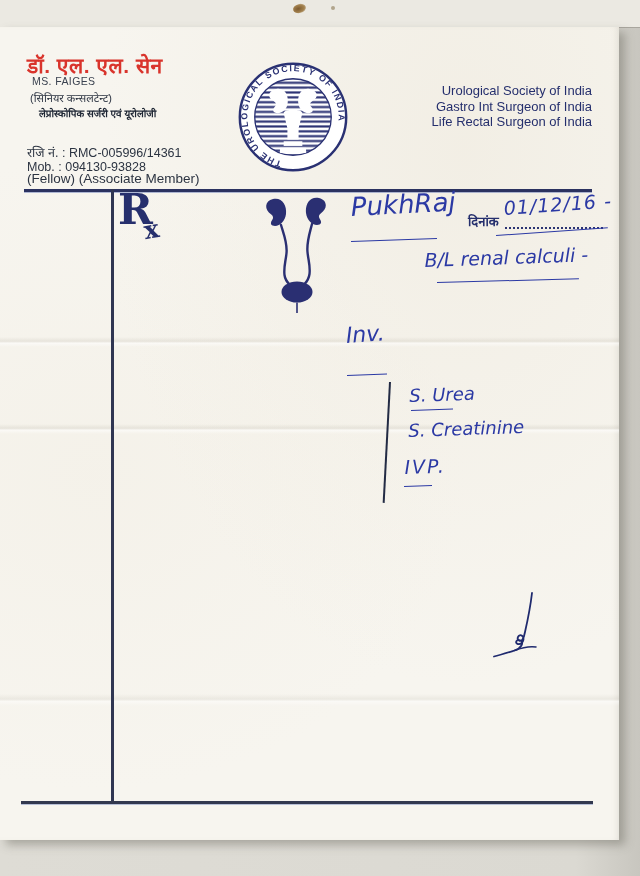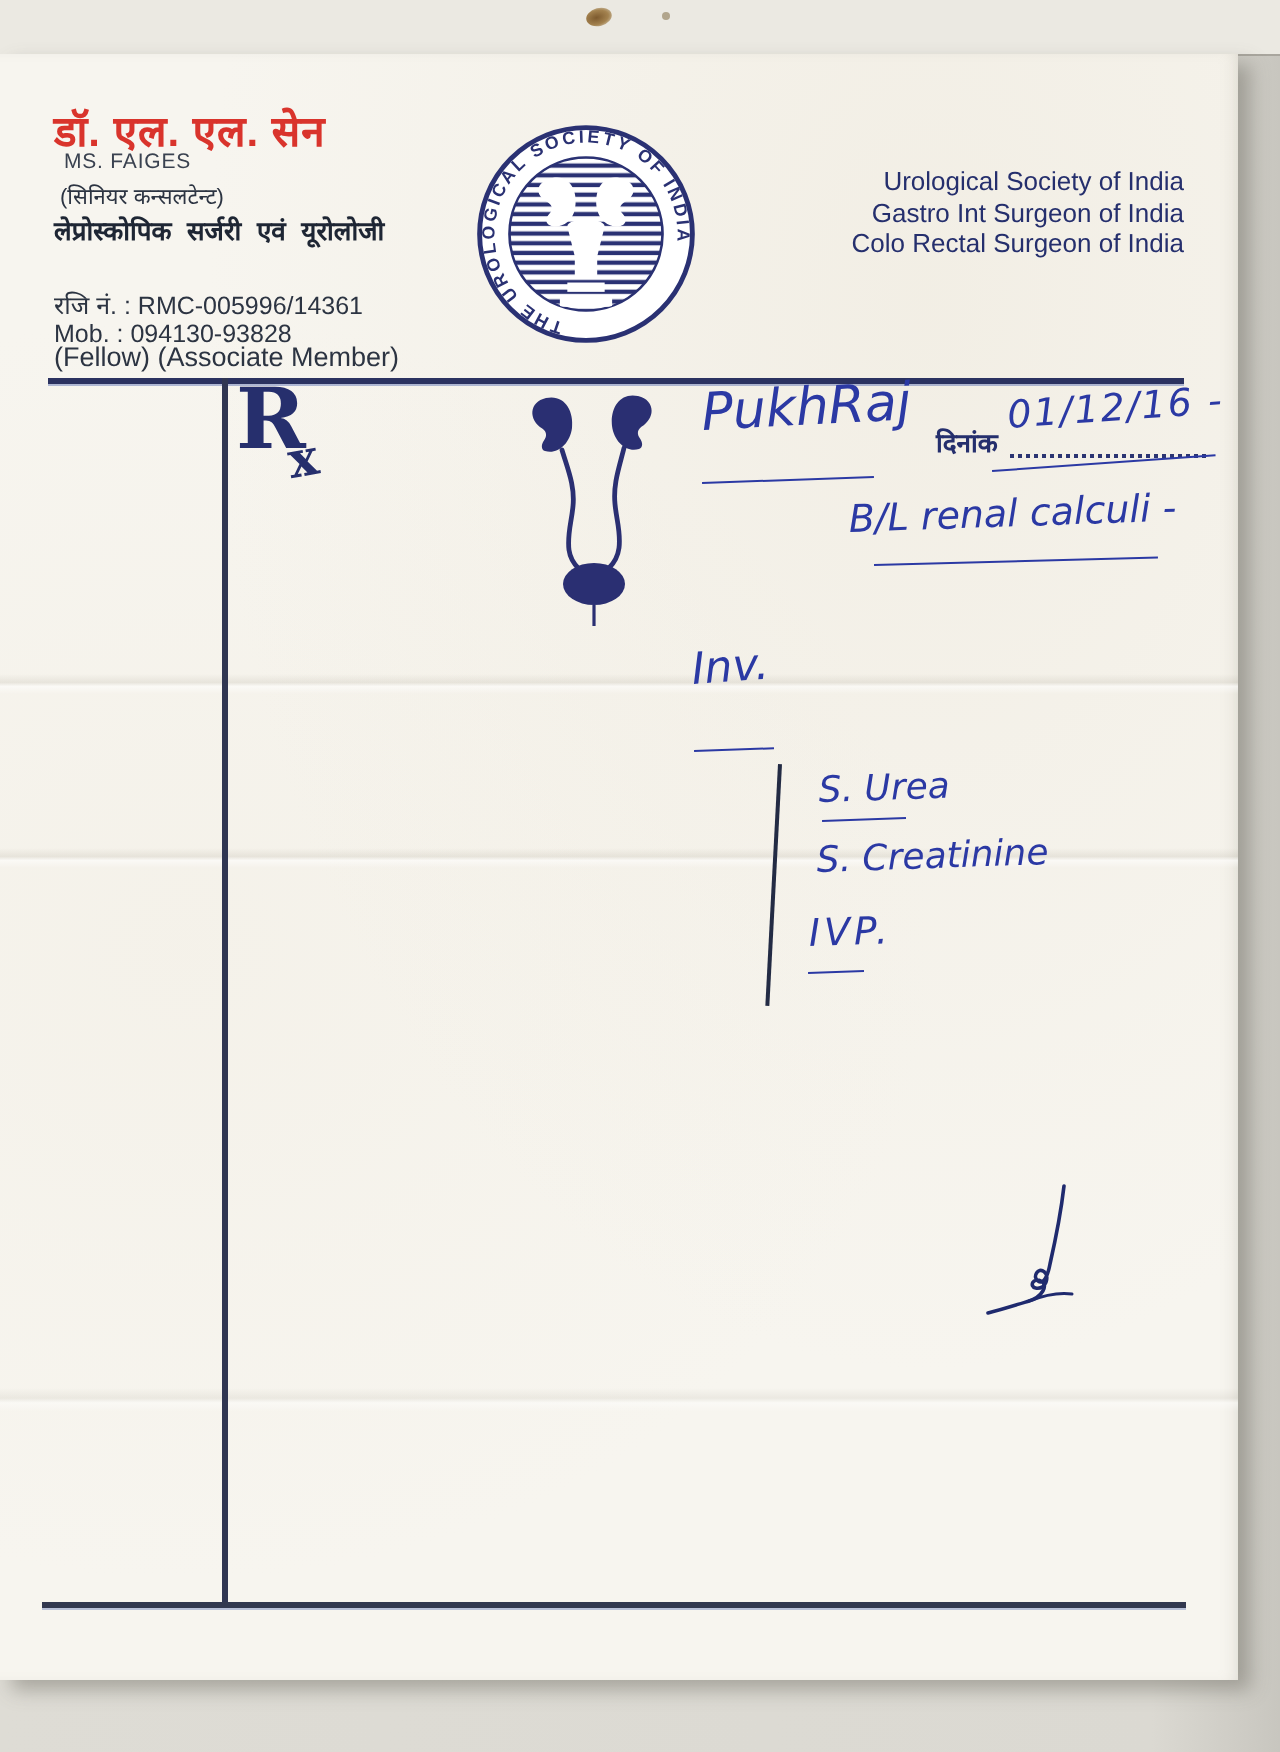--- a/index.html
+++ b/index.html
@@ -21,21 +21,21 @@
         box-shadow:6px 5px 9px rgba(95,92,84,.42), inset -5px 0 10px -7px rgba(120,115,100,.35);}
   .crease{position:absolute;left:0;width:100%;height:10px;pointer-events:none;
         background:linear-gradient(180deg,rgba(0,0,0,0) 0%,rgba(135,128,110,.13) 42%,rgba(255,255,255,.55) 62%,rgba(0,0,0,0) 100%);}
   .crease-1{top:310px;} .crease-2{top:397px;} .crease-3{top:667px;height:12px;opacity:.8;}
 
   
   .lh-line{position:absolute;white-space:nowrap;color:#232a38;}
   .lh-doctor{left:27px;top:24px;font-size:21px;font-weight:700;color:#d9342c;letter-spacing:.5px;}
   .lh-qual{left:32px;top:48px;font-size:10.5px;letter-spacing:.4px;color:#3a4250;}
   .lh-desig{left:30px;top:63px;font-size:11px;color:#2c3442;}
-  .lh-spec{left:27px;top:79px;font-size:13px;font-weight:700;color:#1e2634;font-family:Liberation Mono, monospace;}
+  .lh-spec{left:39px;top:79px;font-size:10px;font-weight:700;color:#1e2634;}
   .lh-memb{left:27px;top:100px;font-size:13.5px;color:#2c3442;margin-top:44px;}
   .lh-reg{left:27px;top:117px;font-size:12.5px;color:#2c3442;}
   .lh-mob{left:27px;top:133px;font-size:12.5px;color:#2c3442;}
   .logo{position:absolute;left:237px;top:34px;}
   .rb{position:absolute;right:27px;top:56px;text-align:right;color:#252f6d;}
   .rb-head{font-size:13.5px;font-weight:700;line-height:16px;color:#1e2a68;}
   .rb-line{font-size:13px;line-height:15.5px;}
 
   
   .rule{position:absolute;background:#2b3260;}
@@ -118,21 +118,21 @@
         <rect x="46" y="93" width="28" height="6" fill="#ffffff"></rect>
       </g>
       <text font-size="9.5" font-weight="700" letter-spacing="1.6" fill="#2a3173" font-family="Liberation Sans, sans-serif">
         <textPath href="#seal-arc" startOffset="4%">THE UROLOGICAL SOCIETY OF INDIA</textPath>
       </text>
     </svg>
 
     <div class="rb">
       <div class="rb-line">Urological Society of India</div>
       <div class="rb-line">Gastro Int Surgeon of India</div>
-      <div class="rb-line">Colo Rectal Surgeon of India</div>
+      <div class="rb-line">Life Rectal Surgeon of India</div>
     </div>
 
     <div class="rule rule-top"></div>
     <div class="rule rule-left"></div>
     <div class="rule rule-bottom"></div>
 
     <div class="rx">
       <span class="rx-r">R</span><span class="rx-x">x</span>
     </div>
 

